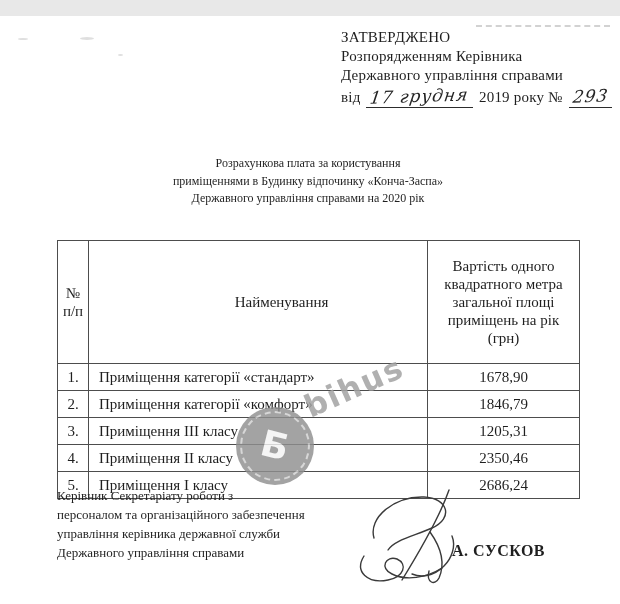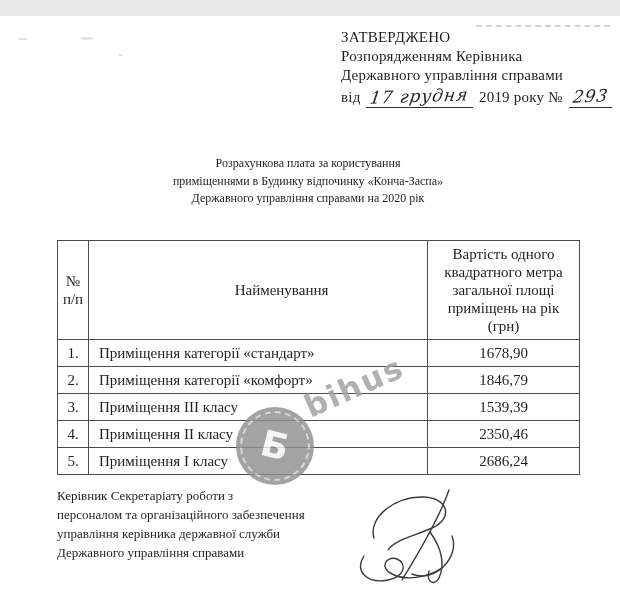--- a/index.html
+++ b/index.html
@@ -36,21 +36,21 @@
 
   
   table.pricing {
     position:absolute; left:57px; top:224px; width:522px;
     border-collapse:collapse; table-layout:fixed; font-size:15px; color:#1f1f1f;
   }
   table.pricing th, table.pricing td { border:1px solid #4d4d4d; font-weight:normal; }
   table.pricing thead th { height:89px; vertical-align:middle; }
   .th-num  { text-align:center; white-space:pre-line; line-height:18px; }
   .th-name { text-align:center;padding-left:48px; }
-  .th-value{ text-align:center; line-height:18px; padding:4px 10px; }
+  .th-value{ text-align:center; line-height:18px; padding:16px 10px; }
   table.pricing tbody td { height:24px; }
   td.cell-num   { text-align:center; }
   td.cell-name  { padding-left:10px; }
   td.cell-value { text-align:center; }
 
   
   .wm-circle {
     position:absolute; left:236px; top:391px; width:78px; height:78px;
     background:#8f8f8f; border-radius:50%; opacity:.82; z-index:5;
     display:flex; align-items:center; justify-content:center;
@@ -125,21 +125,21 @@
         <td class="cell-value">1678,90</td>
       </tr>
       <tr>
         <td class="cell-num">2.</td>
         <td class="cell-name">Приміщення категорії «комфорт»</td>
         <td class="cell-value">1846,79</td>
       </tr>
       <tr>
         <td class="cell-num">3.</td>
         <td class="cell-name">Приміщення III класу</td>
-        <td class="cell-value">1539,39</td>
+        <td class="cell-value">1205,31</td>
       </tr>
       <tr>
         <td class="cell-num">4.</td>
         <td class="cell-name">Приміщення II класу</td>
         <td class="cell-value">2350,46</td>
       </tr>
       <tr>
         <td class="cell-num">5.</td>
         <td class="cell-name">Приміщення I класу</td>
         <td class="cell-value">2686,24</td>
@@ -162,14 +162,15 @@
   <svg class="signature-svg" width="115" height="100" viewBox="0 0 115 100">
     <g fill="none" stroke="#3a3a3a" stroke-width="1.4" stroke-linecap="round">
       <path d="M22,52 C16,32 42,10 72,11 C96,12 102,32 80,42 C62,50 42,54 36,64"></path>
       <path d="M97,4 C88,30 66,68 50,94"></path>
       <path d="M12,70 C2,86 16,98 36,94 C52,91 56,78 45,73 C34,69 27,82 40,88 C54,95 74,92 90,82"></path>
       <path d="M78,46 C88,60 94,76 87,92 C83,100 74,97 77,85"></path>
       <path d="M60,88 C70,92 82,90 92,80 C100,72 104,60 100,50"></path>
     </g>
   </svg>
 
+  <div class="sign-name">А. СУСКОВ</div>
 
 </div>
 
 </body></html>

